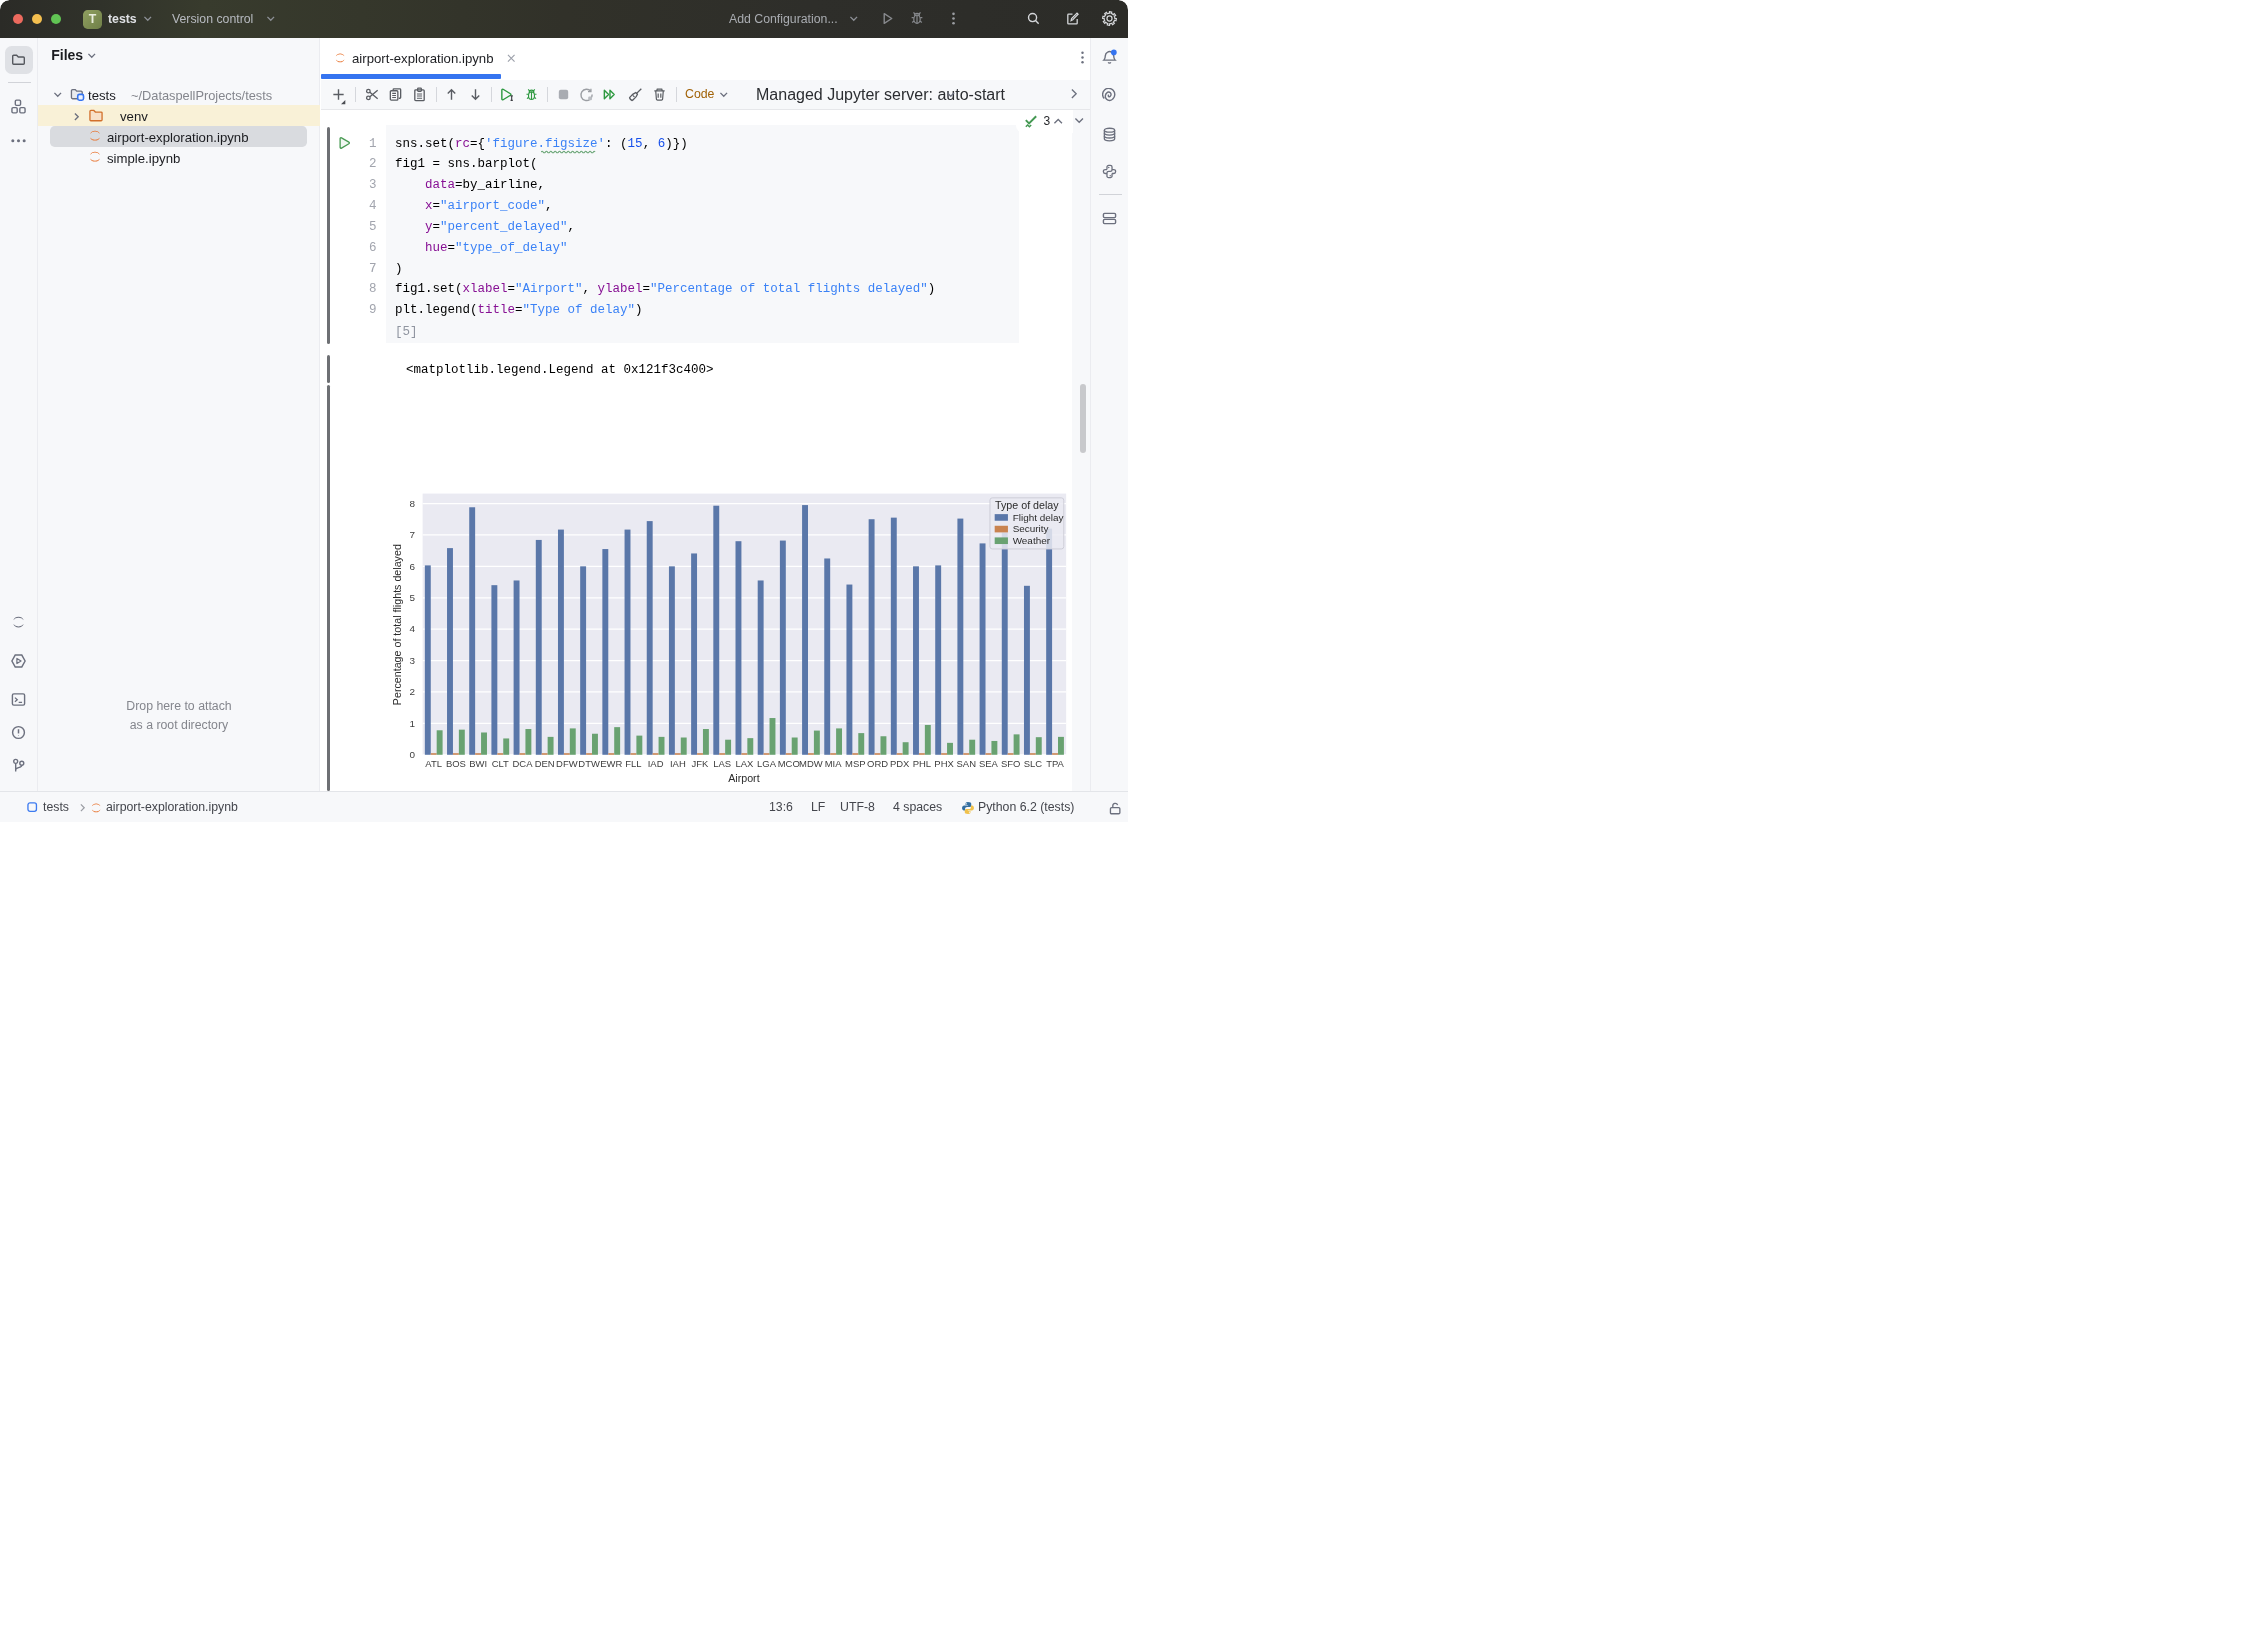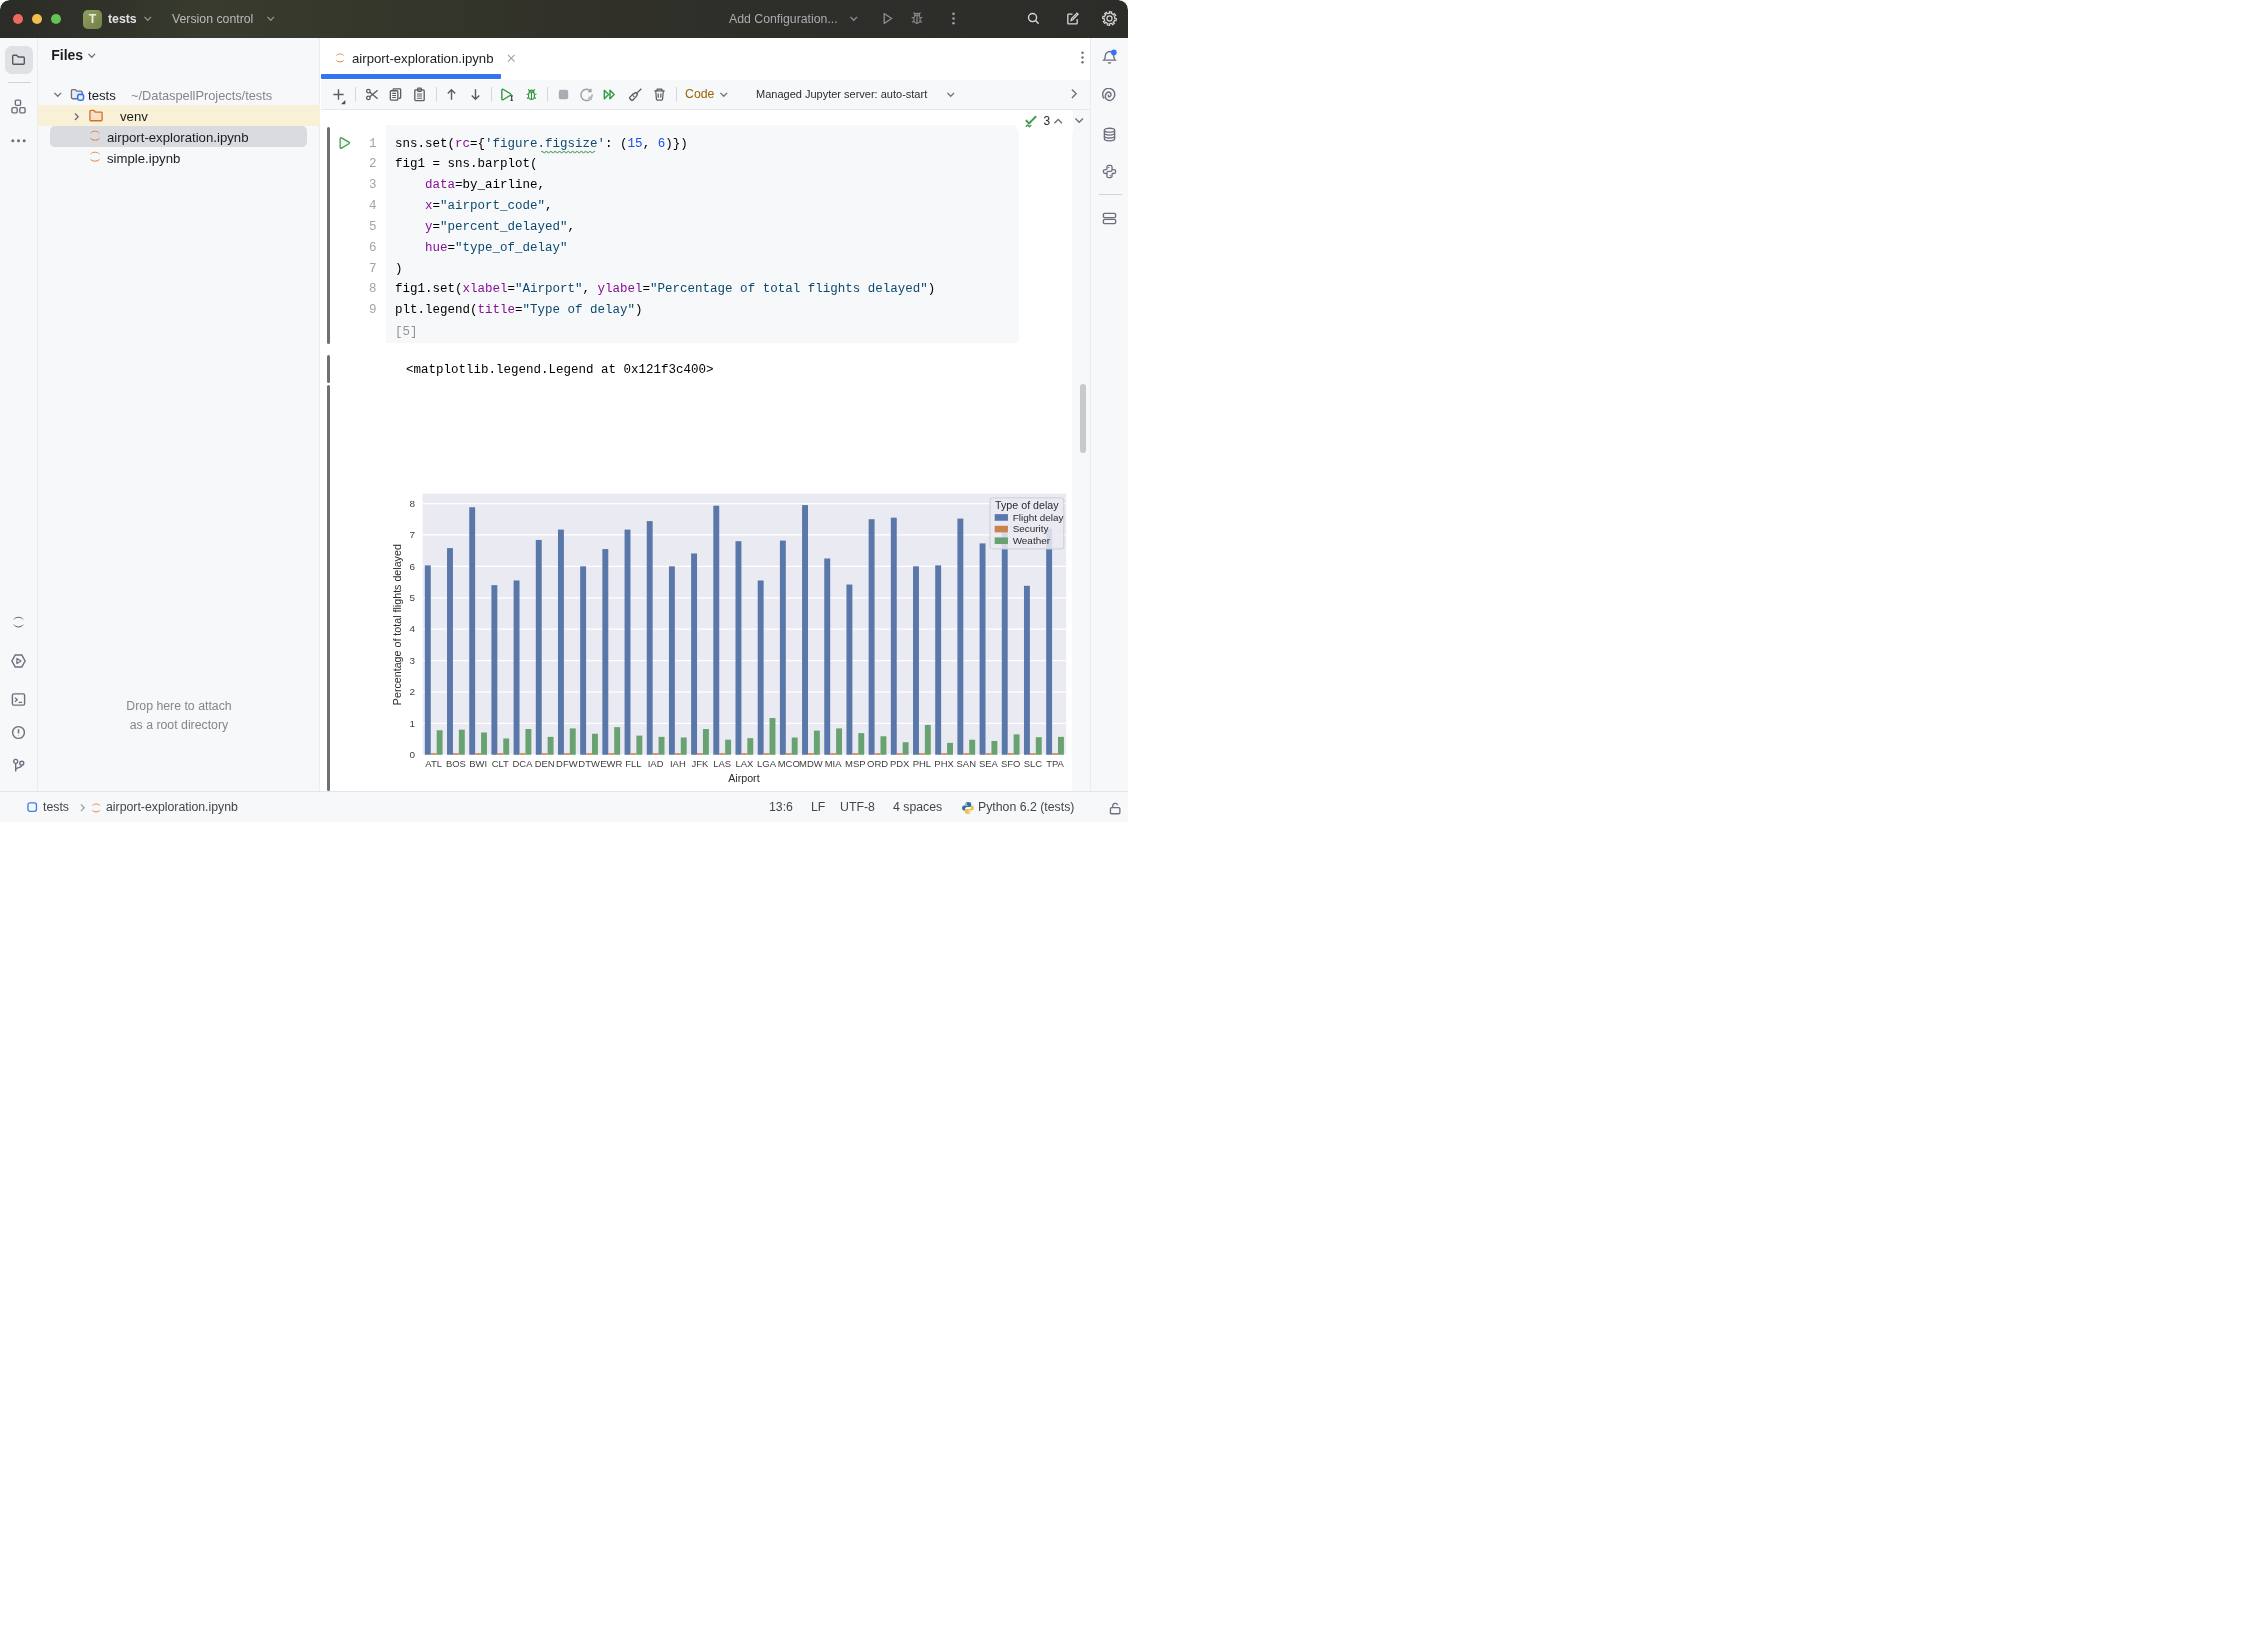--- a/index.html
+++ b/index.html
@@ -30,21 +30,21 @@
 #tabunder { position:absolute; left:0; top:36px; height:4.7px; width:180px; background:#3574f0; border-radius:0.9px; }
 #toolbar { position:absolute; left:0; top:42px; width:100%; height:30px; background:#f7f8fa; border-bottom:0.9px solid #e6e7ea; }
 .tdiv { position:absolute; top:7.6px; width:0.9px; height:15px; background:#d5d7dc; }
 
 .mono { font-family:"Liberation Mono", monospace; font-size:12.5px; }
 #cellbg { position:absolute; left:65px; top:87px; width:633px; height:218px; background:#f7f8fa; }
 .cline { position:absolute; left:74px; height:21px; line-height:21px; white-space:pre; }
 .lnum { position:absolute; width:28px; text-align:right; height:21px; line-height:21px; color:#a1a4ad; }
 .cbar { position:absolute; left:5.7px; width:3.8px; border-radius:1.9px; background:#6e7074; }
 .kw { color:#871094; }
-.str { color:#0c4a6e; }
+.str { color:#3b82f6; }
 .num { color:#1750eb; }
 .wavy { }
 .gray { color:#9095a0; }
 #checkpill { position:absolute; left:695px; top:72px; width:57px; height:23px; background:#fff; border-radius:0 0 0 7.6px; }
 
 #chart { position:absolute; left:67px; top:369px; width:691px; height:388px; }
 .ic { position:absolute; }
 .ic svg { display:block; }
 </style>
 </head>
@@ -336,21 +336,21 @@
           <path d="M2.5 4.2 H13.5 M5 4 L5.6 2.2 H10.4 L11 4 M4 4.5 L4.7 13 A1.2 1.2 0 0 0 5.9 14 H10.1 A1.2 1.2 0 0 0 11.3 13 L12 4.5 M6.6 7 V11.5 M9.4 7 V11.5" stroke-width="1.3"></path>
         </svg>
       </span>
     <div class="tdiv" style="left:355px;top:49px;height:15px;"></div>
     <span style="position:absolute;left:364px;top:42px;height:29px;line-height:29px;font-size:12.3px;color:#a16207;">Code</span>
     <span class="ic" style="left:398px;top:53px;">
         <svg width="9.5" height="7.6" viewBox="0 0 10 8">
           <path d="M1.5 2 L5 5.5 L8.5 2" fill="none" stroke="#6c707e" stroke-width="1.4"></path>
         </svg>
       </span>
-    <span style="position:absolute;left:435px;top:42px;height:29px;line-height:29px;font-size:11px;color:#2b2d31;">Managed Jupyter server: auto-start</span>
+    <span style="position:absolute;left:435px;top:42px;height:29px;line-height:29px;font-size:16px;color:#2b2d31;">Managed Jupyter server: auto-start</span>
     <span class="ic" style="left:625px;top:53px;">
         <svg width="9.5" height="7.6" viewBox="0 0 10 8">
           <path d="M1.5 2 L5 5.5 L8.5 2" fill="none" stroke="#6c707e" stroke-width="1.4"></path>
         </svg>
       </span>
     <span class="ic" style="left:749px;top:50px;">
         <svg width="7.6" height="11.4" viewBox="0 0 8 12">
           <path d="M2 1.5 L6.5 6 L2 10.5" fill="none" stroke="#6c707e" stroke-width="1.4"></path>
         </svg>
       </span>

